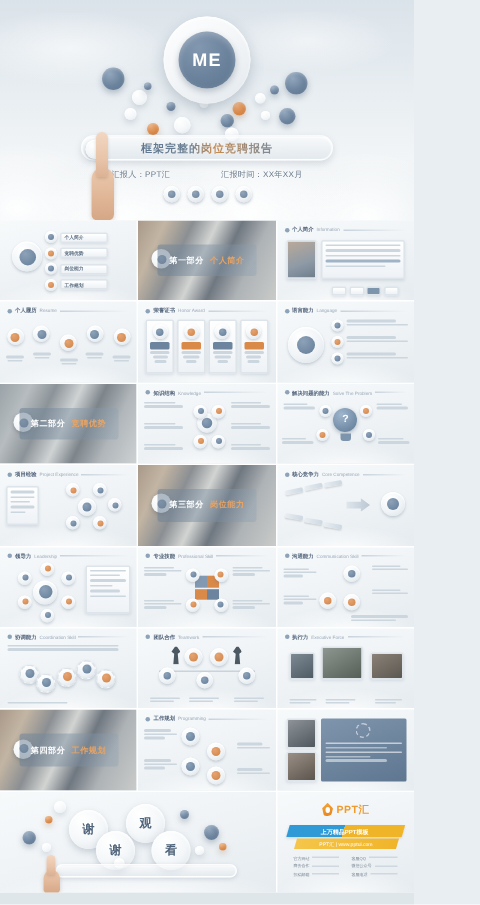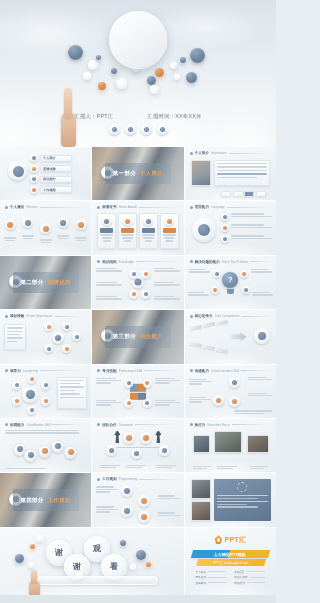--- a/index.html
+++ b/index.html
@@ -261,22 +261,29 @@
     <div class="sphere sp-white" style="left:150px; top:85px; width:9px;  height:9px;"></div>
     <div class="sphere sp-orange" style="left:155px; top:68px; width:9px;  height:9px;"></div>
     <div class="sphere sp-blue" style="left:180px; top:57px; width:6px;  height:6px;"></div>
     <div class="sphere sp-blue" style="left:190px; top:48px; width:15px; height:15px;"></div>
     <div class="sphere sp-white" style="left:170px; top:62px; width:7px;  height:7px;"></div>
     <div class="sphere sp-blue" style="left:186px; top:72px; width:11px; height:11px;"></div>
     <div class="sphere sp-white" style="left:174px; top:74px; width:6px;  height:6px;"></div>
 
     <div class="me-wrap">
       <div class="me-outer"></div>
-    </div>
-
+      <div class="me-inner">
+        <span>ME</span>
+      </div>
+    </div>
+
+    <div class="title-pill">
+      <div class="pill-knob"></div>
+      <div class="t">框架完整的岗位竞聘报告</div>
+    </div>
 
     <div class="meta-row">
       <span>汇报人：PPT汇</span>
       <span>汇报时间：XX年XX月</span>
     </div>
 
     <div class="mini-icons">
       <div class="mini-ico">
           <i></i>
         </div>

